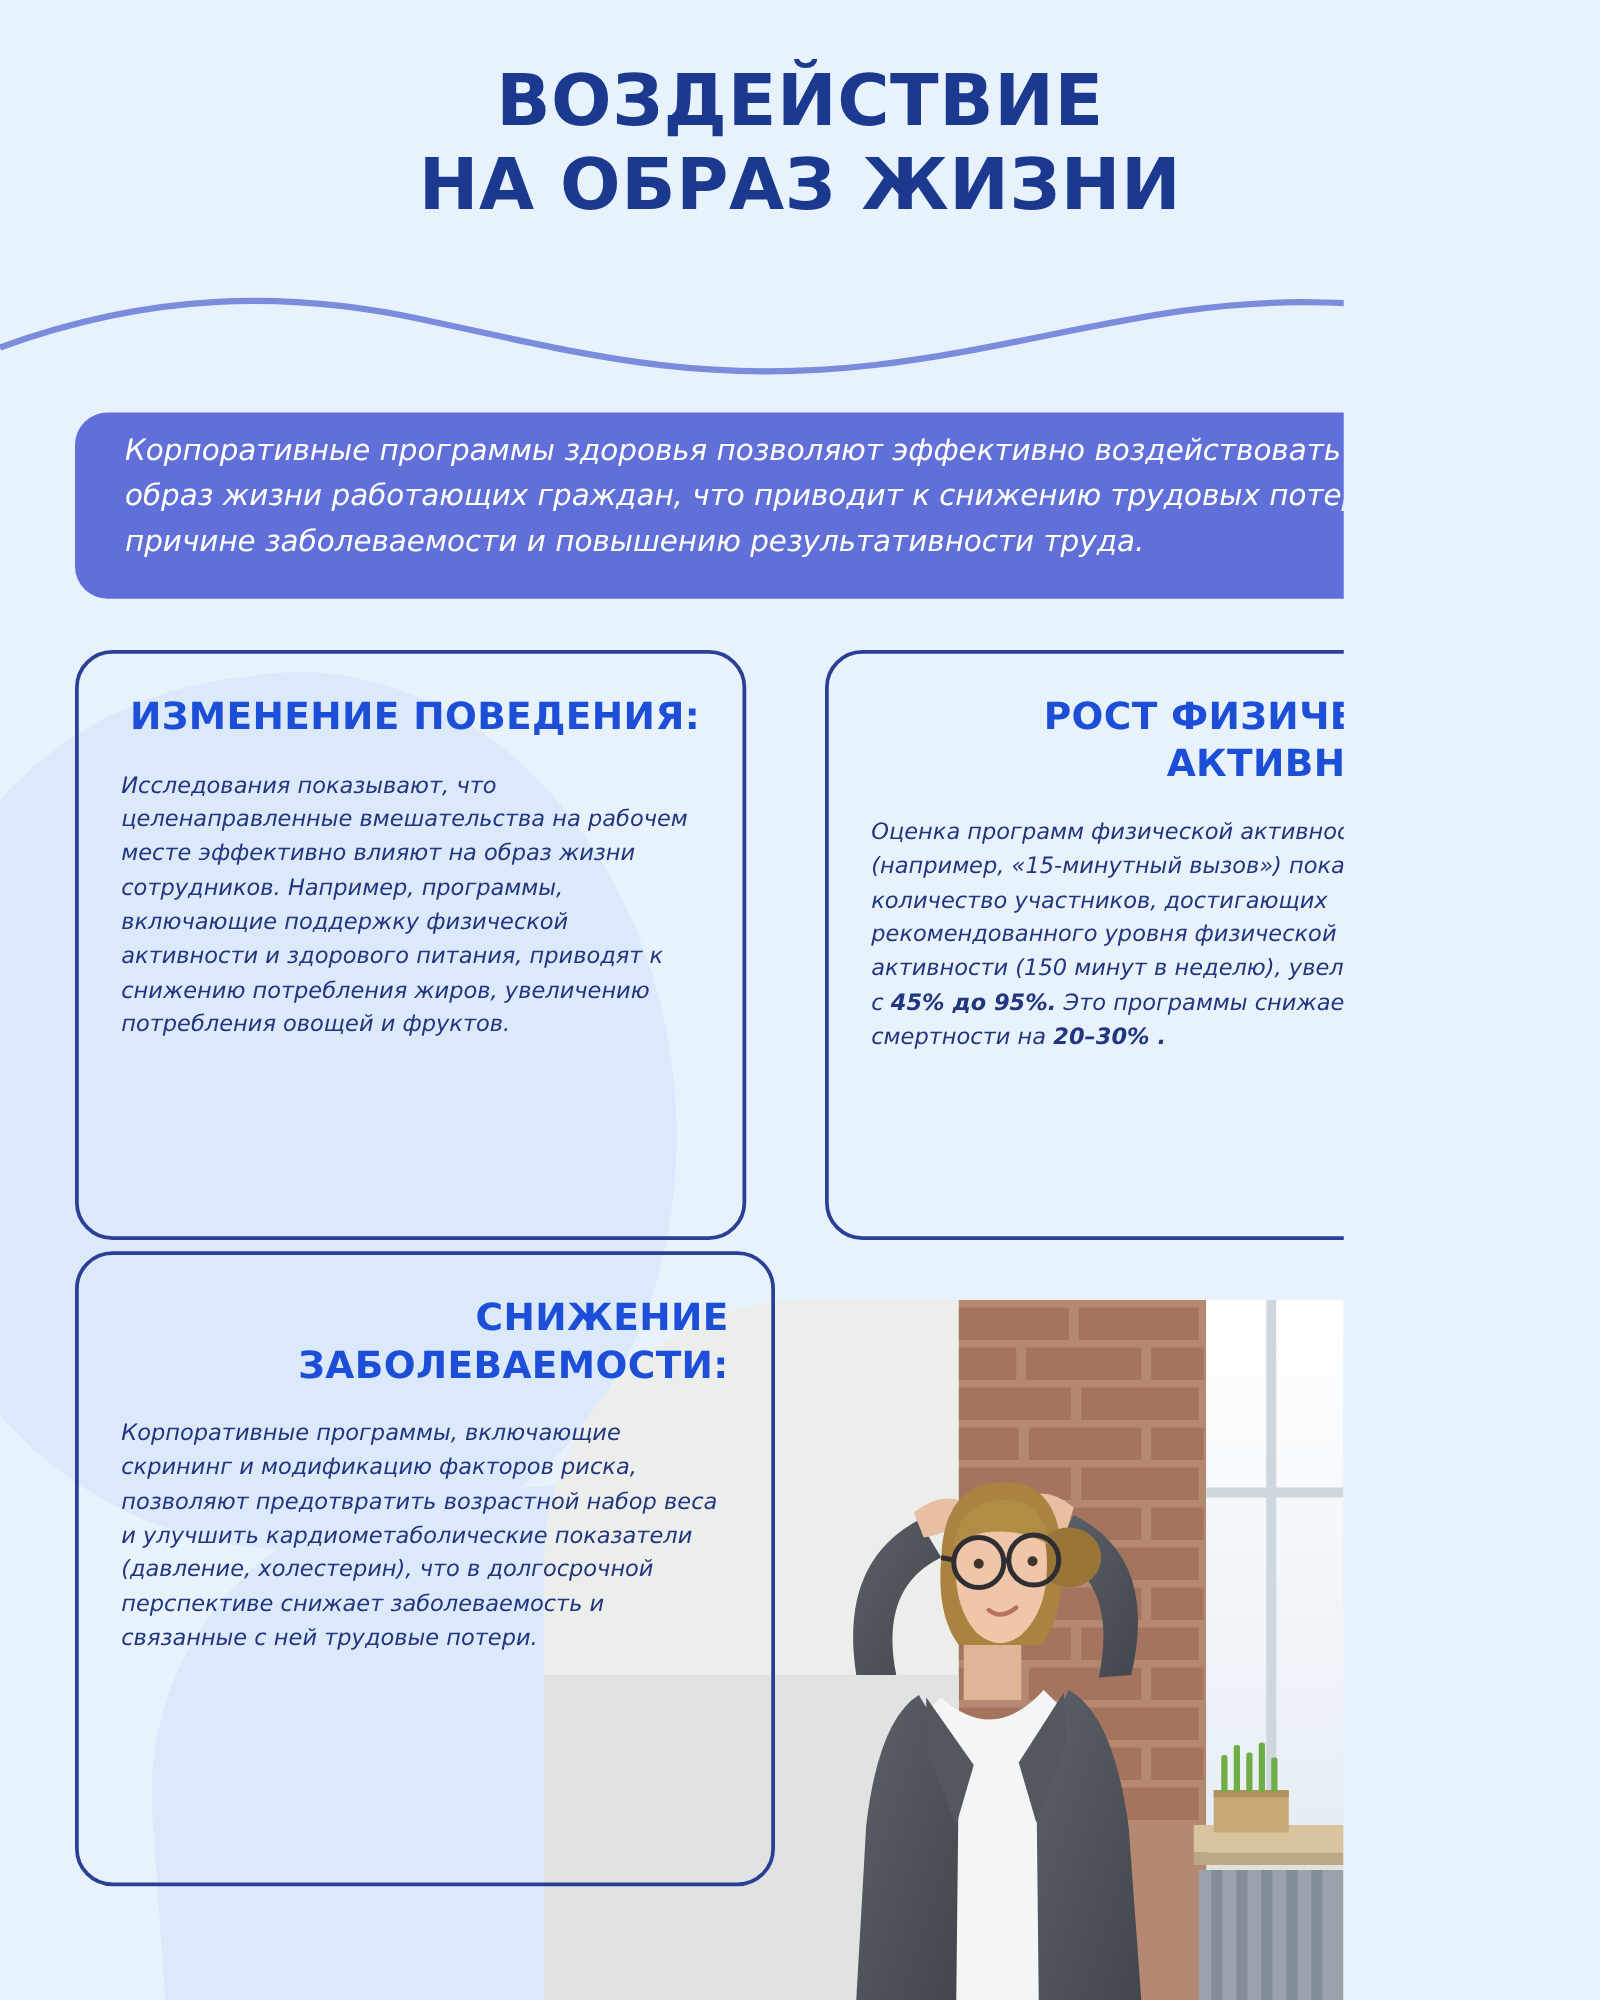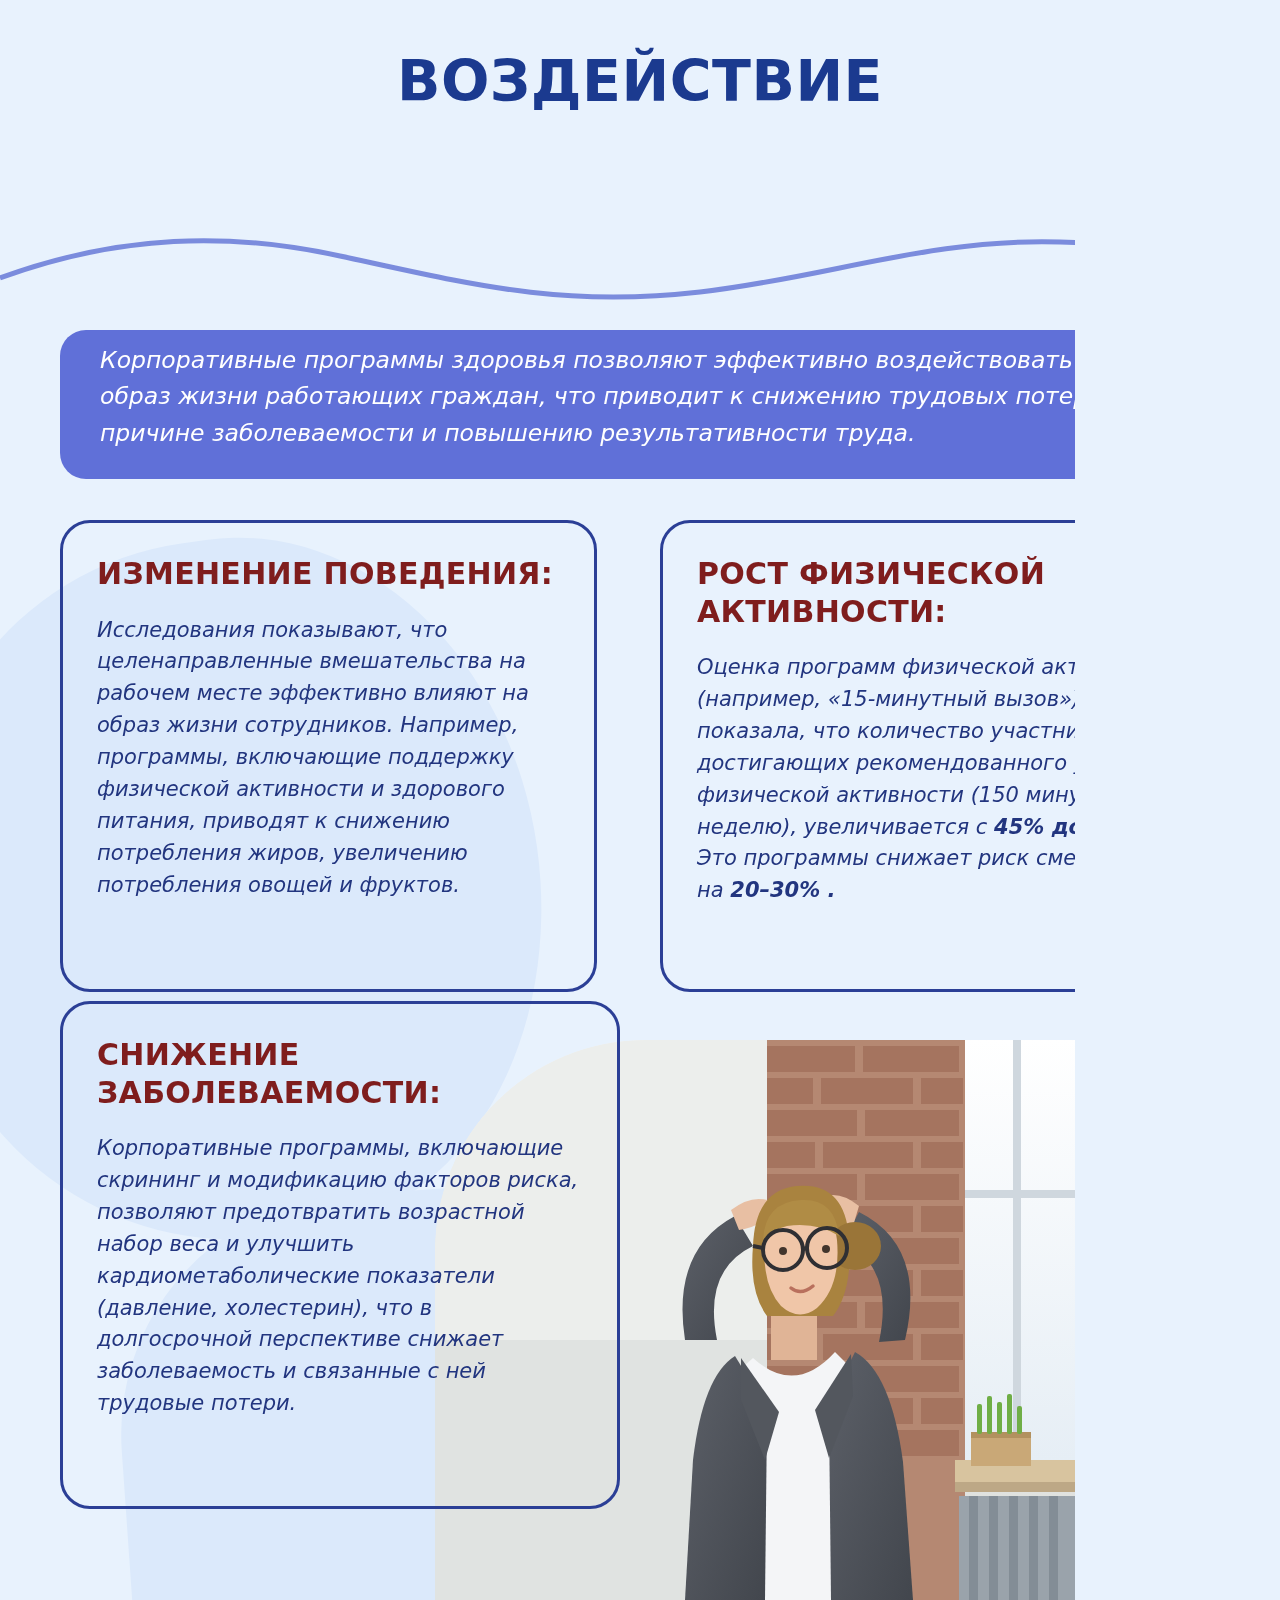--- a/index.html
+++ b/index.html
@@ -98,32 +98,33 @@
   .card {
     position: absolute;
     box-sizing: border-box;
     border: 3px solid #2b3f96;
     border-radius: 30px;
     background: transparent;
     z-index: 5;
     padding: 32px 34px 30px 34px;
   }
   .card-title {
-    color: #7f1d1d;
+    color: #1d4ed8;
     font-weight: bold;
     font-size: 30px;
     line-height: 1.25;
     text-transform: uppercase;
     letter-spacing: 0.3px;
     margin-bottom: 22px;
+    text-align: right;
   }
   .card-body {
     color: #22357f;
     font-style: italic;
-    font-size: 21px;
+    font-size: 18px;
     line-height: 1.52;
   }
   .card-body b {
     font-weight: bold;
     font-style: italic;
   }
 
   #card-behaviour {
     left: 60px;
     top: 520px;
@@ -159,20 +160,21 @@
 </head>
 <body>
 
 <div class="poster">
 
   <div class="bg-soft-shape shape-left"></div>
   <div class="bg-soft-shape shape-bottom"></div>
 
   <div class="title">
     <span class="line">ВОЗДЕЙСТВИЕ</span>
+    <span class="line">НА ОБРАЗ ЖИЗНИ</span>
   </div>
 
   <svg class="wave" viewBox="0 0 1280 110" preserveAspectRatio="none">
     <path d="M0,66 C120,22 230,20 340,44 C470,72 560,96 700,80 C830,65 930,26 1060,30 C1160,33 1230,52 1280,66" fill="none" stroke="#7b8cdd" stroke-width="5"></path>
   </svg>
 
   <div class="intro">Корпоративные программы здоровья позволяют эффективно воздействовать на образ жизни работающих граждан, что приводит к снижению трудовых потерь по причине заболеваемости и повышению результативности труда.</div>
 
   <div class="card" id="card-behaviour">
     <div class="card-title">ИЗМЕНЕНИЕ ПОВЕДЕНИЯ:</div>

